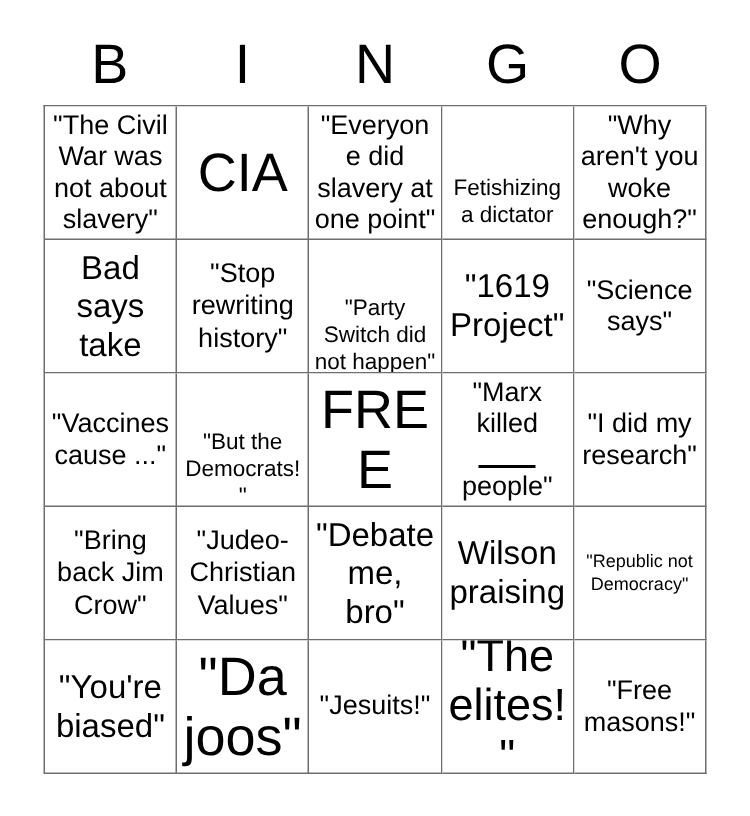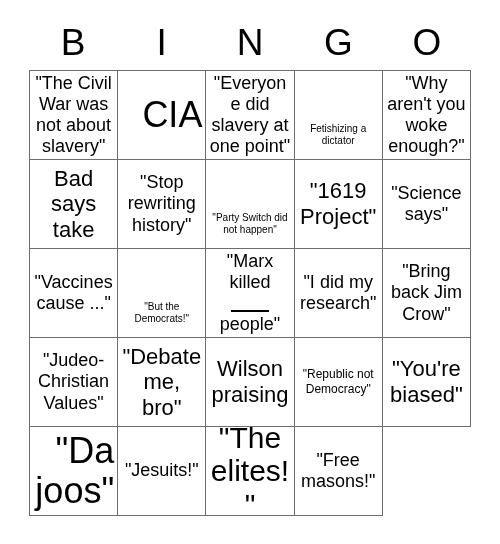--- a/index.html
+++ b/index.html
@@ -76,25 +76,25 @@
     display: block;
     width: 100%;
     text-align: center;
     line-height: 1.14;
     word-wrap: break-word;
     overflow-wrap: break-word;
     white-space: pre-line;
   }
 
   
-  .fs-xxl .cell-text { font-size: 36px; line-height: 1.12; text-align: right; }
+  .fs-xxl .cell-text { font-size: 36px; line-height: 1.12; }
   .fs-xl  .cell-text { font-size: 30px; line-height: 1.12; }
   .fs-lg  .cell-text { font-size: 22px; line-height: 1.16; }
   .fs-md  .cell-text { font-size: 18px; line-height: 1.17; }
-  .fs-sm  .cell-text { font-size: 10px; line-height: 1.2; margin-top: 39px;  }
+  .fs-sm  .cell-text { font-size: 15px; line-height: 1.2; margin-top: 39px;  }
   .fs-xs  .cell-text { font-size: 12px; line-height: 1.22; }
 
   
   .blank {
     display: inline-block;
     width: 38px;
     border-bottom: 2px solid #000000;
     vertical-align: middle;
     margin: 0 1px;
     height: 0.72em;
@@ -143,20 +143,23 @@
       </div>
       <div class="cell fs-md">
         <span class="cell-text">"Science says"</span>
       </div>
       <div class="cell fs-md">
         <span class="cell-text">"Vaccines cause ..."</span>
       </div>
       <div class="cell fs-sm">
         <span class="cell-text">"But the Democrats!"</span>
       </div>
+      <div class="cell fs-xxl">
+        <span class="cell-text">FREE</span>
+      </div>
       <div class="cell fs-md">
         <span class="cell-text"><span>"Marx killed</span> <span class="blank"></span> <span>people"</span></span>
       </div>
       <div class="cell fs-md">
         <span class="cell-text">"I did my research"</span>
       </div>
       <div class="cell fs-md">
         <span class="cell-text">"Bring back Jim Crow"</span>
       </div>
       <div class="cell fs-md">

